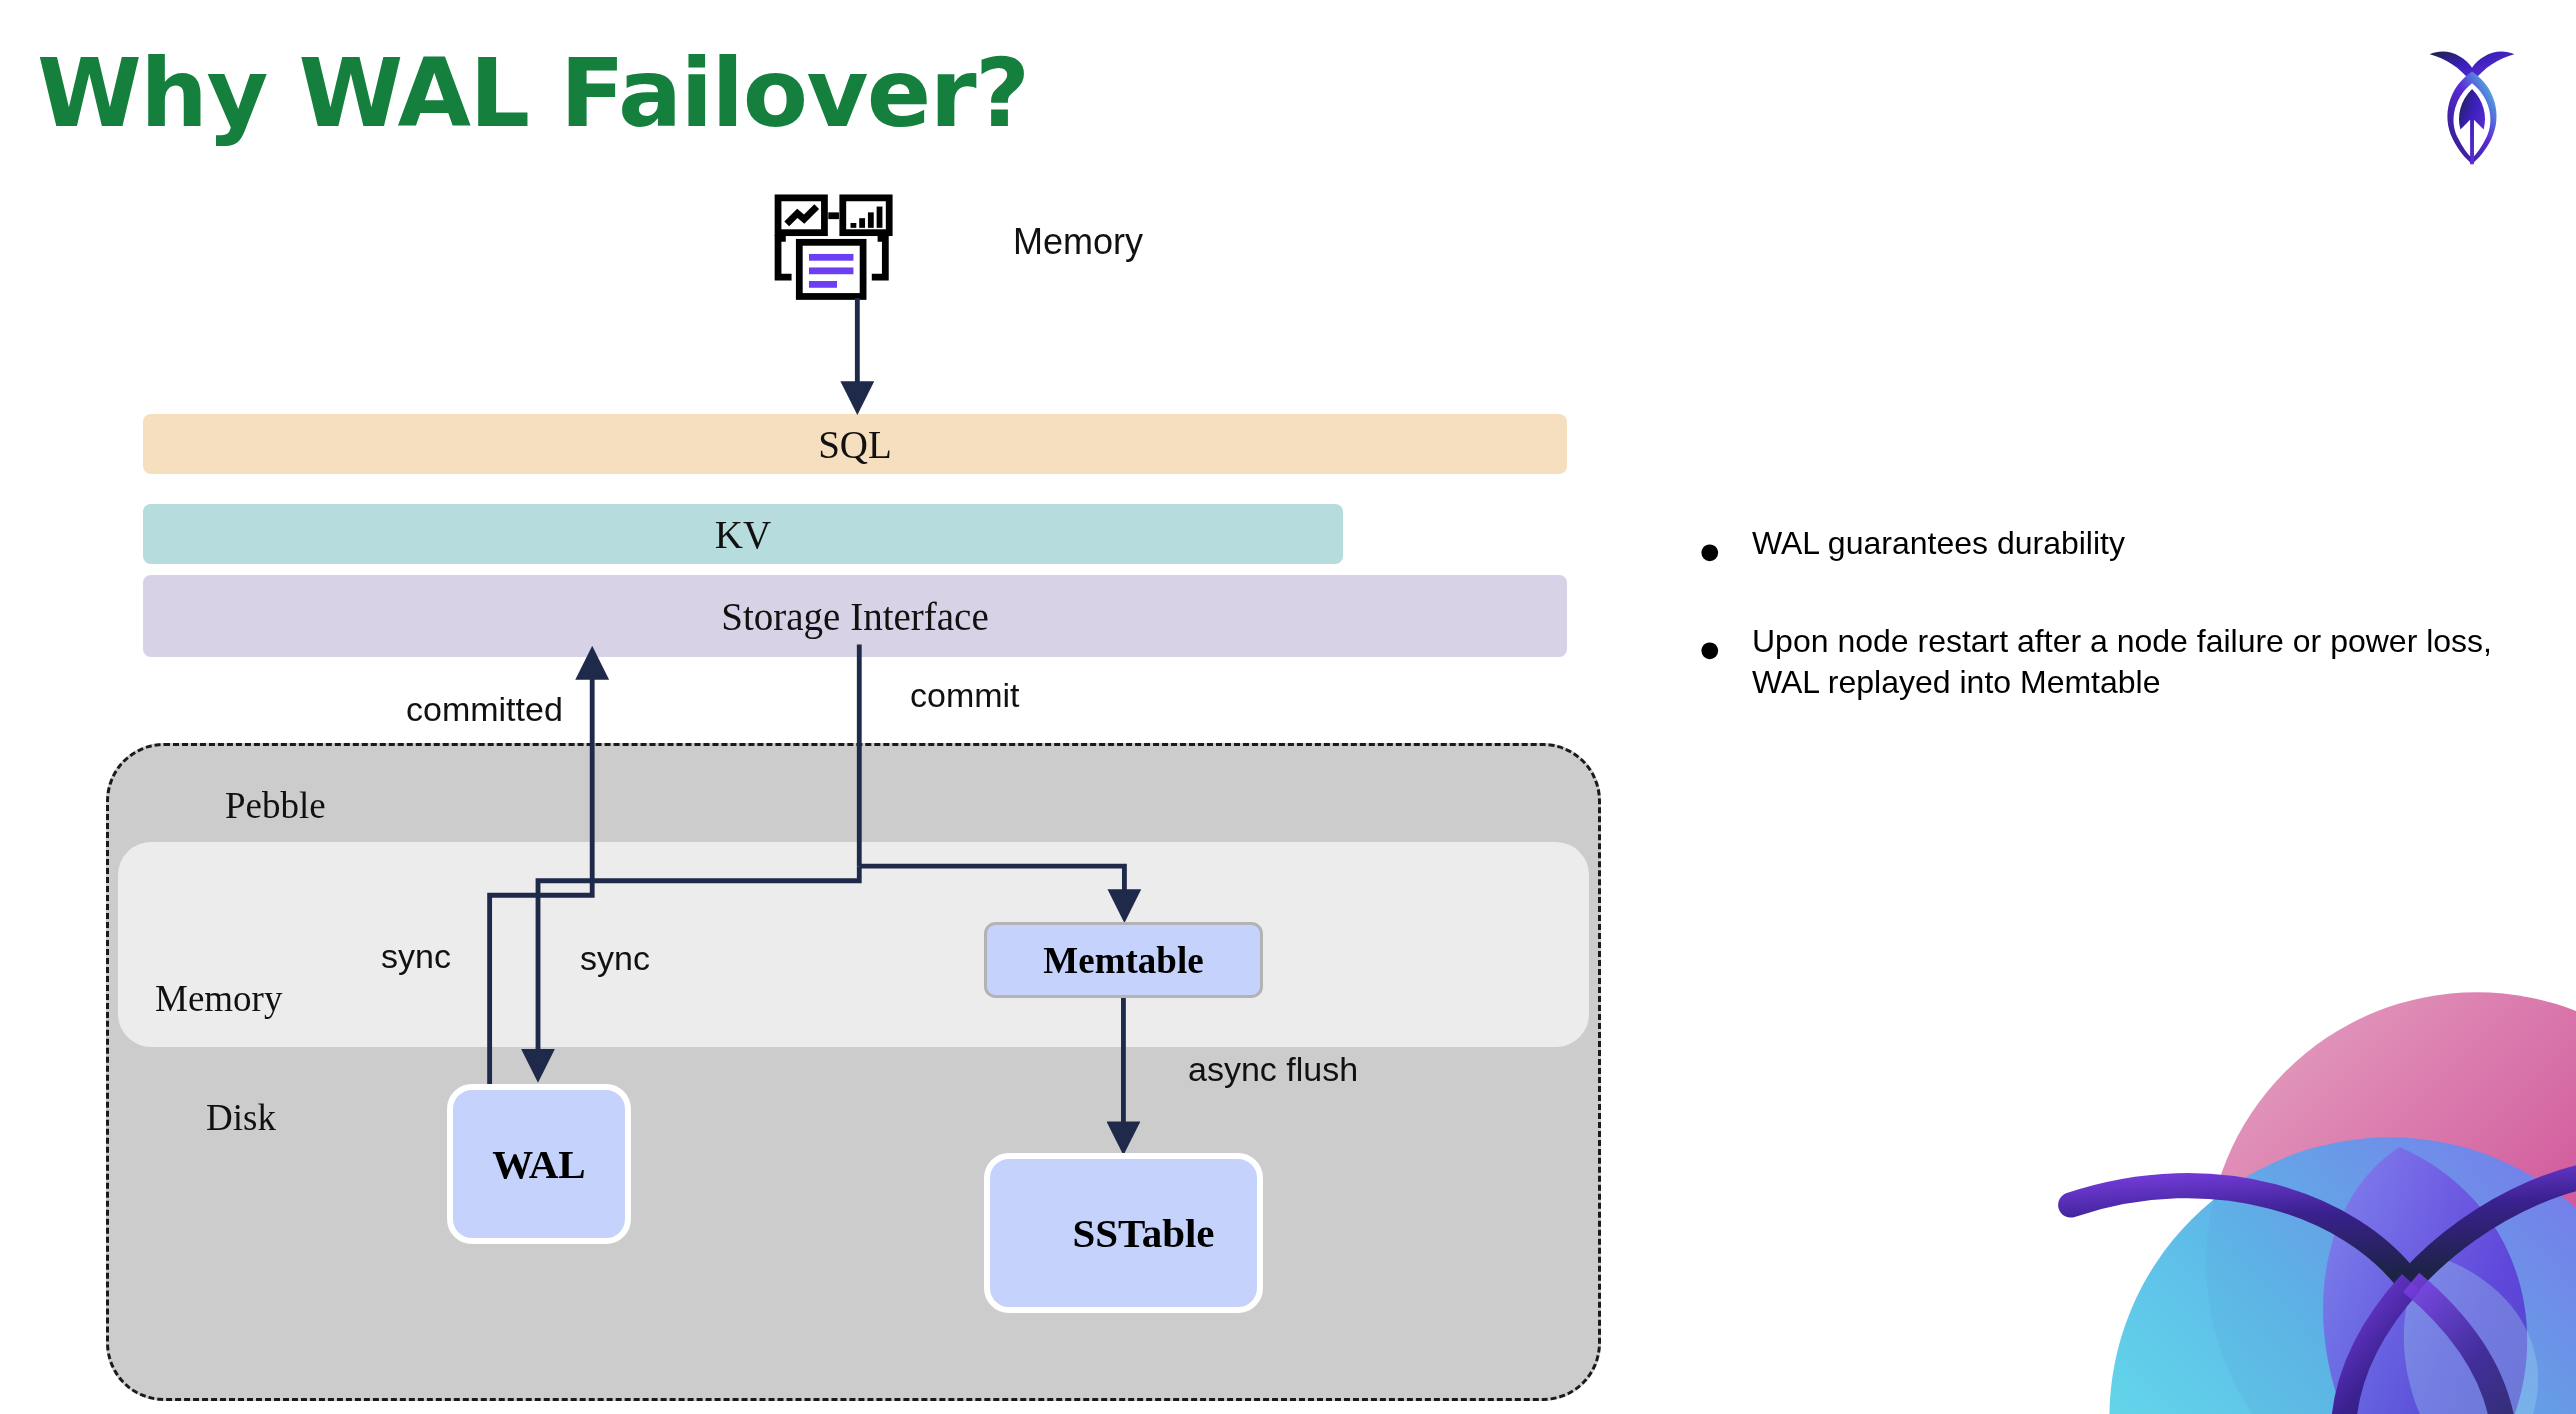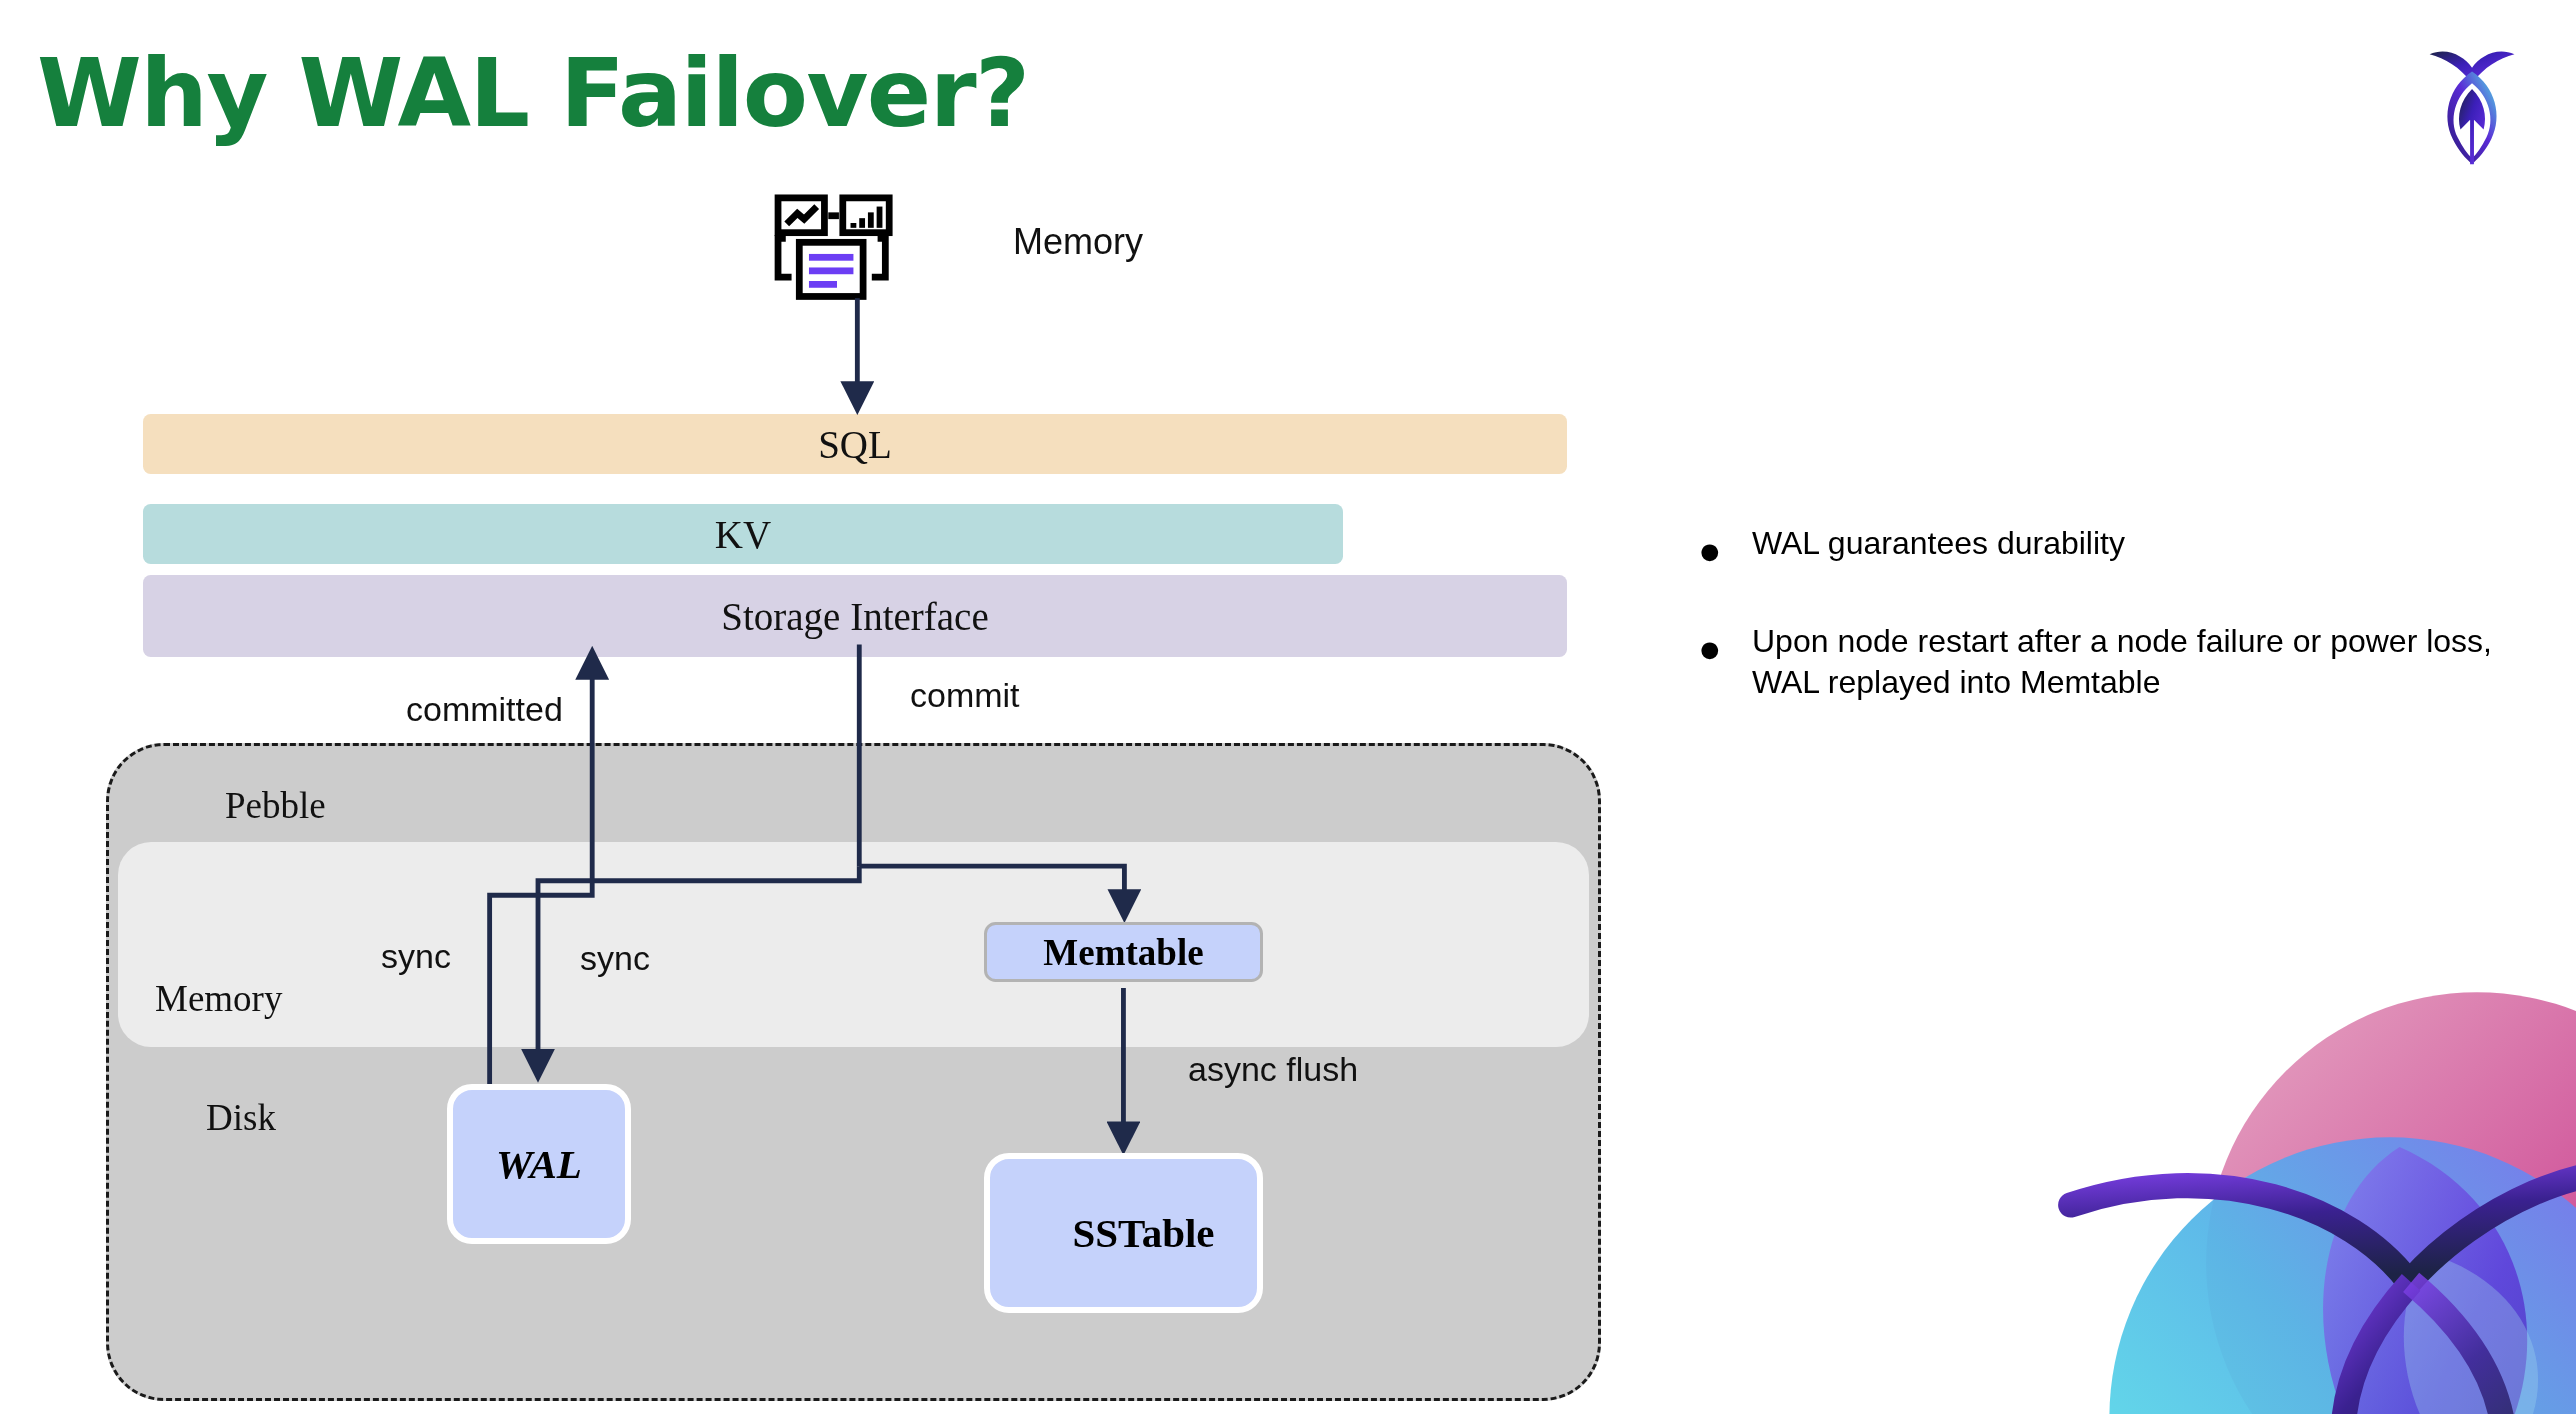--- a/index.html
+++ b/index.html
@@ -53,24 +53,24 @@
   #label-memory{left:155px;top:977px;}
   #label-disk{left:206px;top:1096px;}
 
   
   .node-box{
     position:absolute;display:flex;align-items:center;justify-content:center;
     font-family:"Liberation Serif","DejaVu Serif",serif;
     font-weight:700;font-size:41px;color:#000;
     background:#c5d2fb;box-sizing:border-box;
   }
-  #node-memtable{left:984px;top:922px;width:279px;height:60px;
+  #node-memtable{left:984px;top:922px;width:279px;height:76px;
                  border:3.9px solid #b3b3b3;border-radius:11.6px;font-size:37px;}
   #node-wal{left:447px;top:1084px;width:184px;height:160px;
-            border:6.8px solid #ffffff;border-radius:25px;font-style:italic;}
+            border:6.8px solid #ffffff;border-radius:25px;}
   #node-sstable{left:984px;top:1153px;width:279px;height:160px;
                 border:6.8px solid #ffffff;border-radius:25px;padding-left:40px;}
 
   
   .edge-label{
     position:absolute;font-family:"Liberation Sans",sans-serif;
     font-size:34px;color:#111;white-space:nowrap;
   }
   #label-committed{left:406px;top:690px;}
   #label-commit{left:910px;top:676px;}

